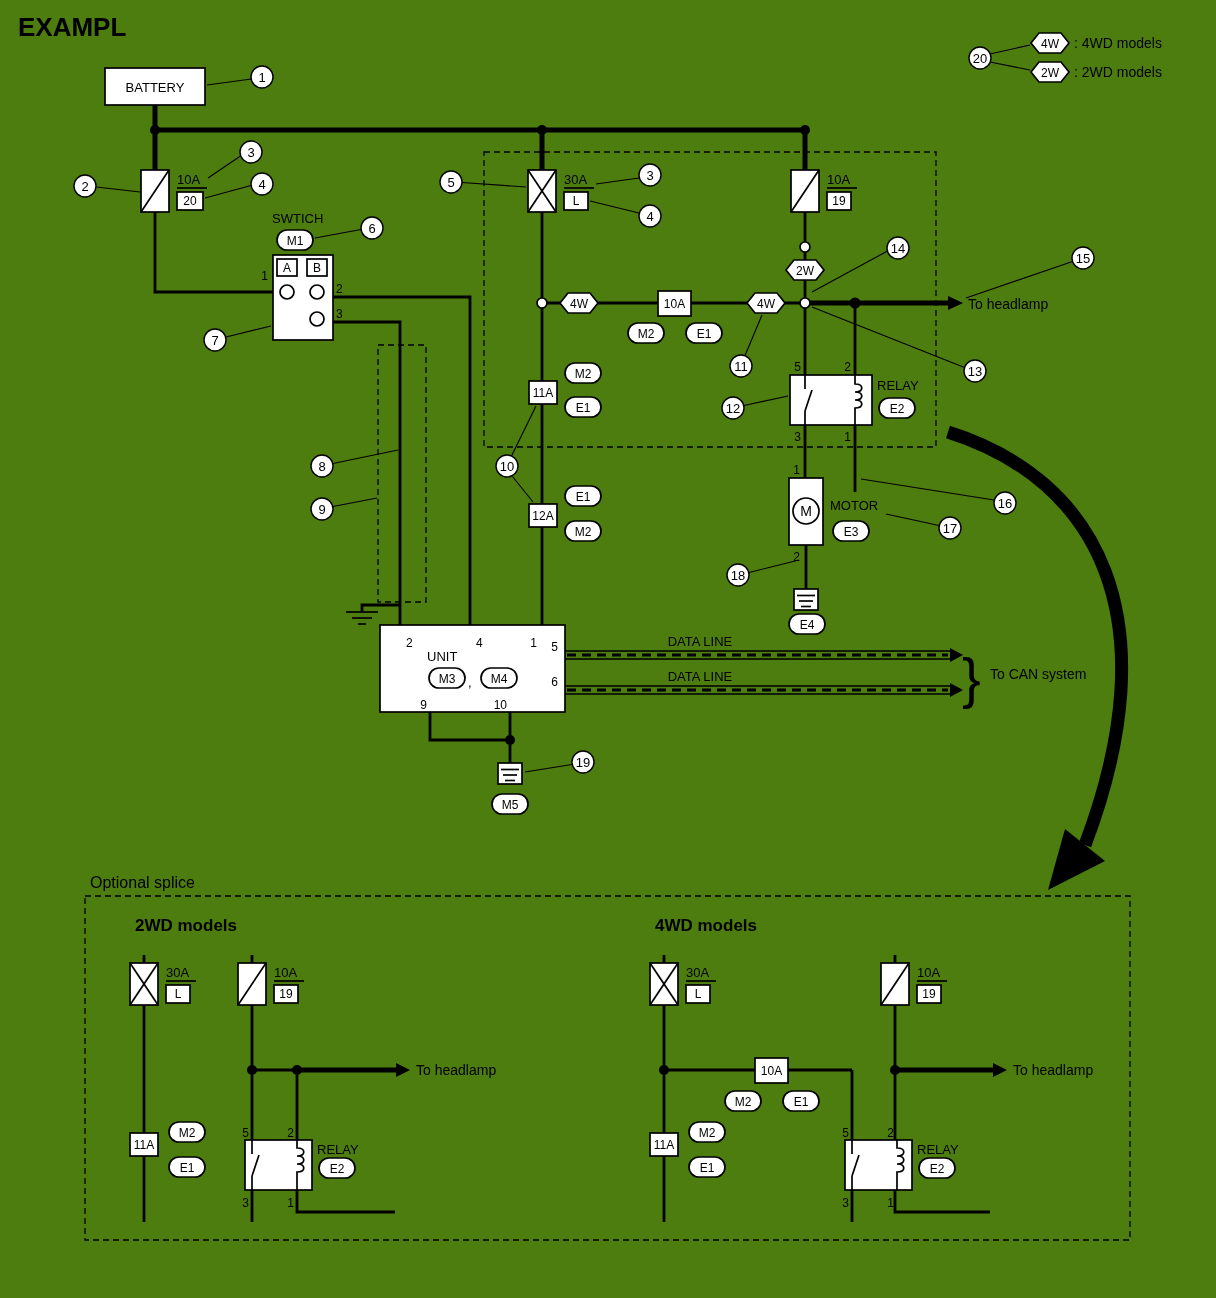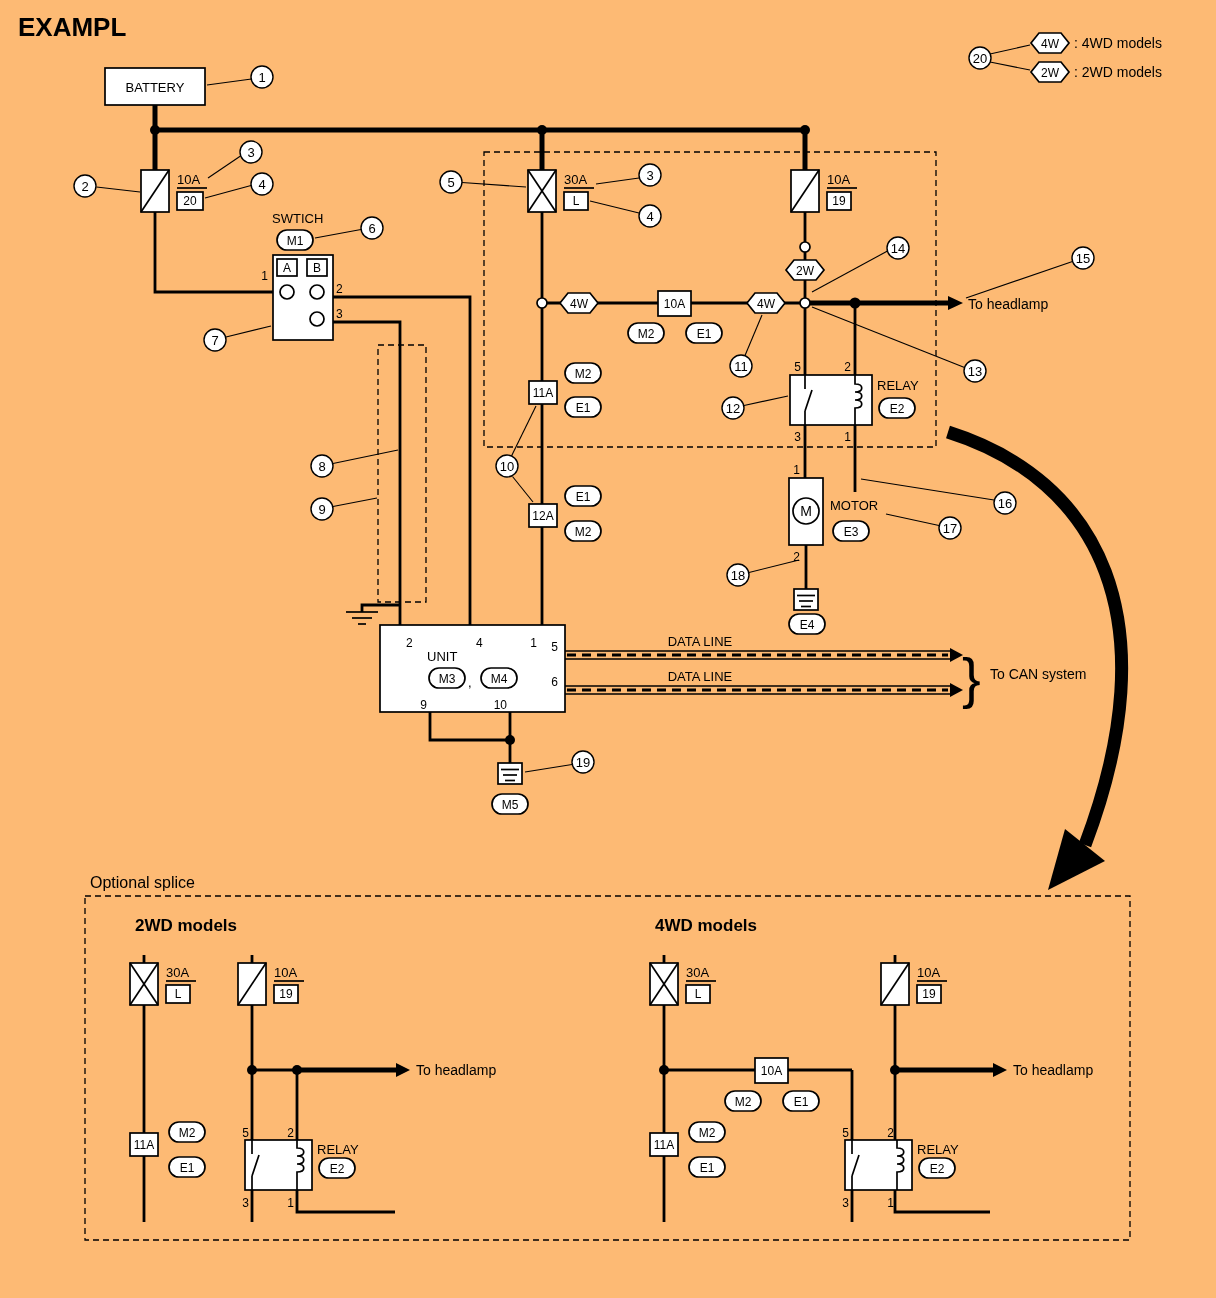--- a/index.html
+++ b/index.html
@@ -1,16 +1,16 @@
 <!DOCTYPE html>
 <html><head>
 <meta charset="utf-8">
 <style>
   html,body{margin:0;padding:0;background:#fff}
-  .stage{width:1216px;height:1298px;position:relative;background:#fdba74}
+  .stage{width:1216px;height:1298px;position:relative;background:#4d7c0f}
   svg{display:block}
   svg text{font-family:"Liberation Sans","DejaVu Sans",sans-serif;fill:#000}
   .t12{font-size:12px}
   .t13{font-size:13px}
   .t14{font-size:14px}
   .t16{font-size:16px}
   .t17{font-size:17px;font-weight:bold}
   .t26{font-size:26px;font-weight:bold}
   .brc{font-size:56px}
   .mid{text-anchor:middle}

